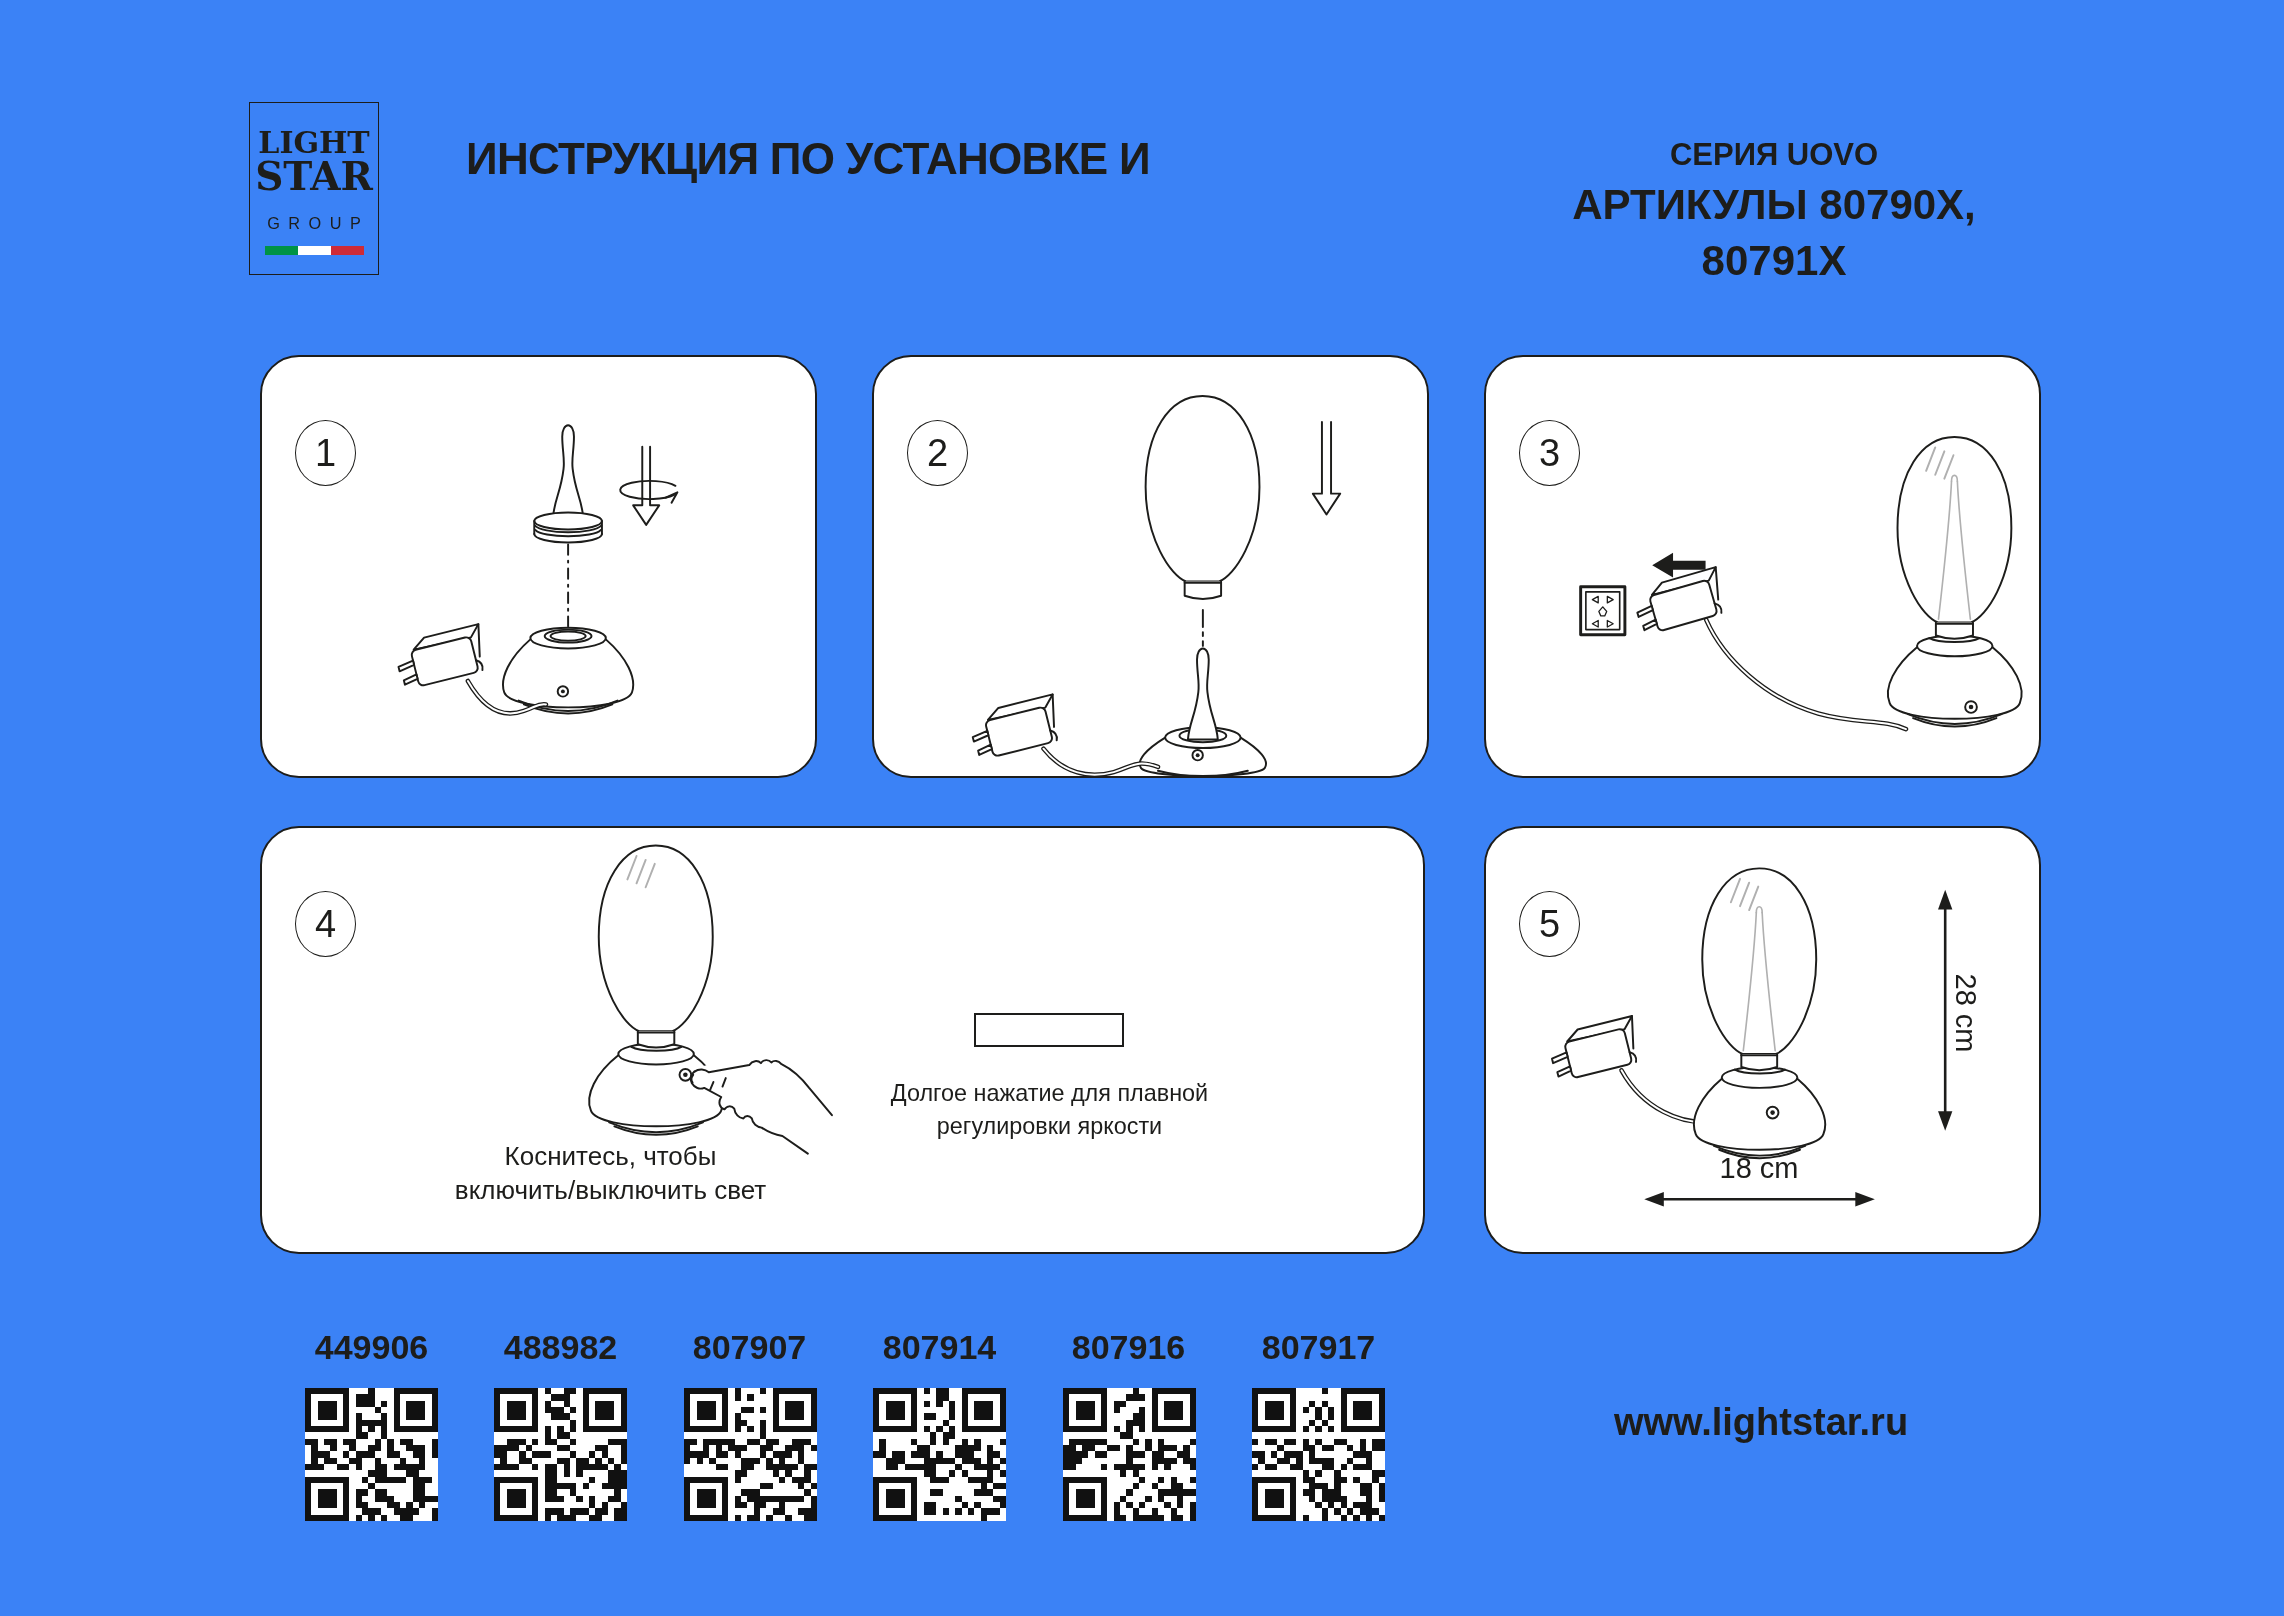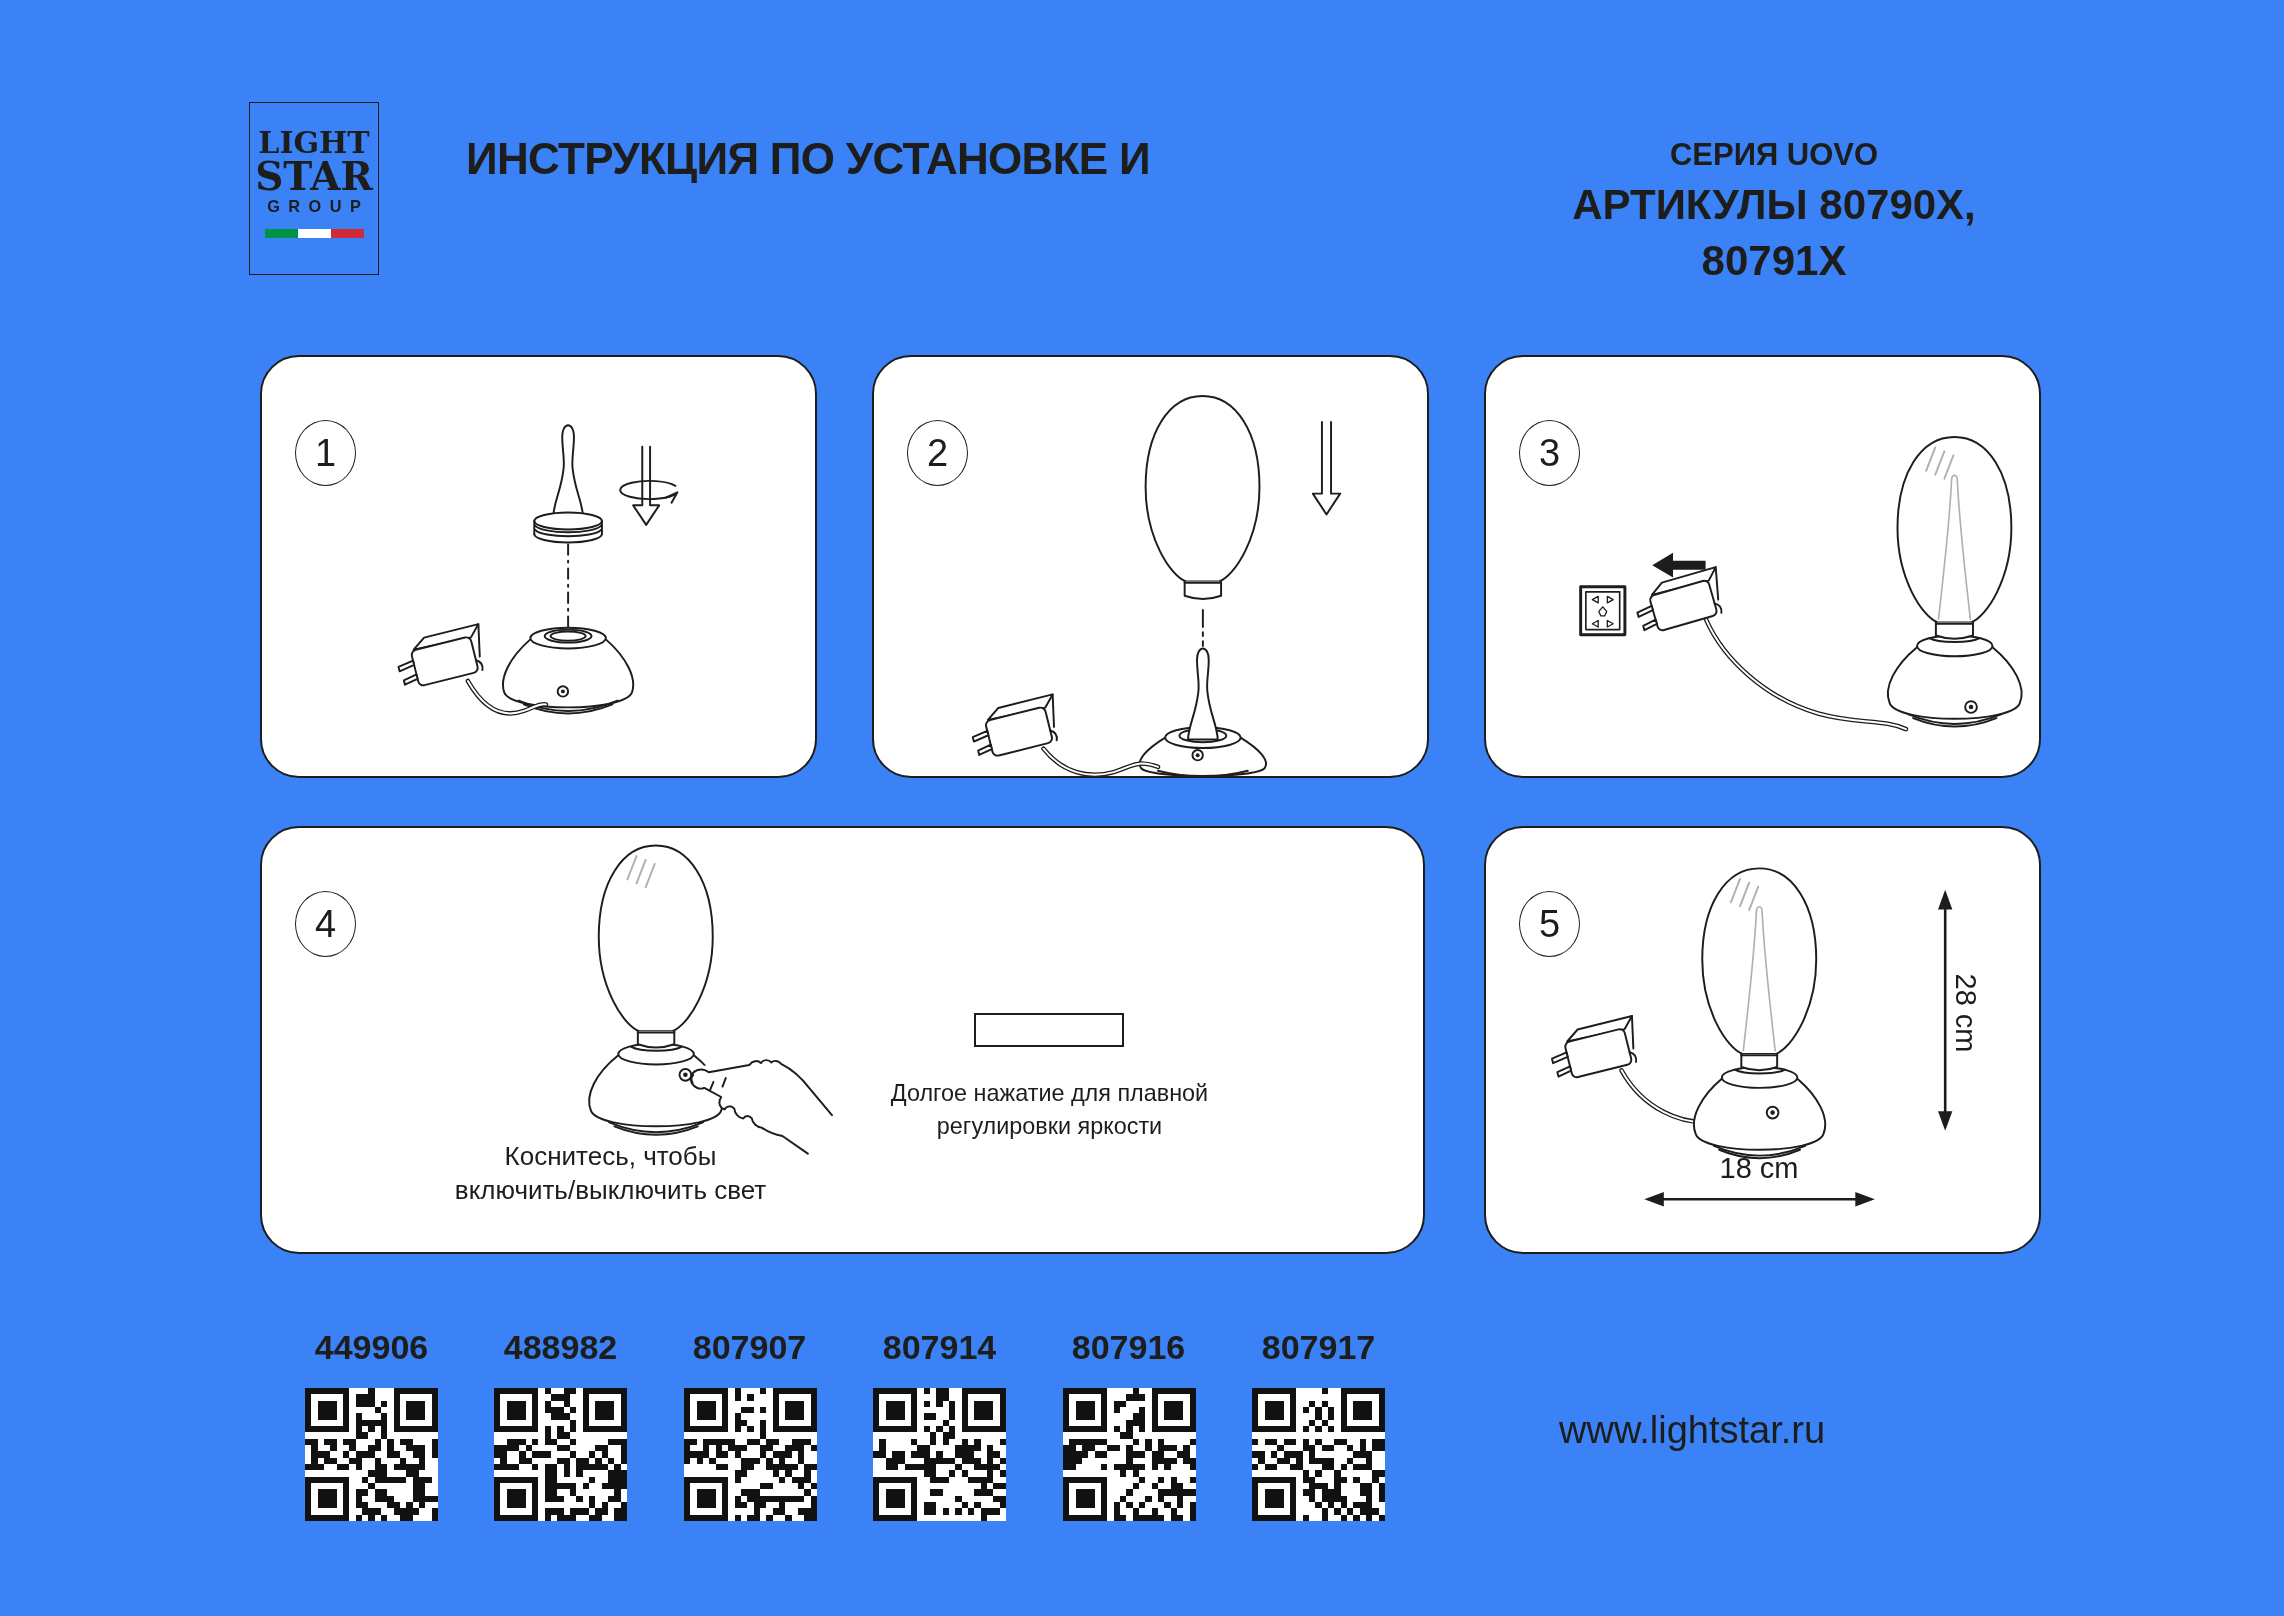--- a/index.html
+++ b/index.html
@@ -12,39 +12,39 @@
   .thk{stroke-width:4.5;}
   .gry{stroke:#b0b0b0;stroke-width:2.5;fill:none;stroke-linecap:round;}
   .blk{fill:#1d1d1b;stroke:none;}
   .cab1{stroke:#1d1d1b;stroke-width:7;fill:none;stroke-linecap:round;}
   .cab2{stroke:#fff;stroke-width:3;fill:none;stroke-linecap:round;}
   
   .logo-box{left:249px;top:102px;width:130px;height:173px;border:1.6px solid #1d1d1b;
             display:flex;flex-direction:column;align-items:center;box-sizing:border-box;}
   .logo-light{font-family:"DejaVu Serif",serif;font-weight:700;font-size:30px;line-height:30px;margin-top:25px;letter-spacing:0;}
   .logo-star{font-family:"DejaVu Serif",serif;font-weight:700;font-size:39px;line-height:36px;letter-spacing:0;}
-  .logo-group{font-size:16.3px;letter-spacing:8.5px;margin-top:3px;text-indent:8.5px;font-weight:700;}
+  .logo-group{font-size:16.3px;letter-spacing:8.5px;margin-top:20px;text-indent:8.5px;font-weight:400;}
   .logo-flag{margin-top:13px;width:99px;height:8.5px;display:flex;}
   .logo-flag span{flex:1;height:100%;}
   .title{left:466px;top:129px;font-size:44px;font-weight:700;line-height:60px;letter-spacing:-0.7px;}
   .series-block{left:1517px;top:137px;width:514px;text-align:center;}
   .series-name{font-size:31px;font-weight:700;}
   .articles-line{font-size:42px;font-weight:700;line-height:64px;}
   
   .panel{border:2px solid #1d1d1b;border-radius:39px;box-sizing:border-box;background:#fff;}
   .stepnum{width:59px;height:64px;border:1.6px solid #1d1d1b;border-radius:50%;
            display:flex;align-items:center;justify-content:center;font-size:38px;font-weight:400;}
   .cap{font-size:26px;line-height:34px;text-align:center;}
   .cap-sm{font-size:23.4px;line-height:33px;text-align:center;}
   .bar-rect{border:2px solid #1d1d1b;box-sizing:border-box;background:#fff;}
   .dim{font-size:29px;font-weight:400;text-align:center;white-space:nowrap;}
   
   .qr-label{font-size:34px;font-weight:700;text-align:center;width:143px;}
   .qr{width:133px;height:133px;background:#fff;shape-rendering:crispEdges;}
-  .website{font-size:38px;font-weight:400;width:404px;margin-top:8px;}
+  .website{font-size:38px;font-weight:700;text-align:center;width:404px;}
 </style>
 </head>
 <body>
 
 <div class="page">
 
   <svg width="0" height="0" style="position:absolute" aria-hidden="true">
     <defs>
       <path id="egg" class="ln fw" d="M87.5,0 C36,0 0,56 0,140 C0,218 38,276 62,285 L113,285 C137,276 175,218 175,140 C175,56 139,0 87.5,0 Z"></path>
       <path id="spike" class="ln fw" d="M24,0 C19,0 15,7 15,17 C15,38 19,52 17,67 C13,102 3,114 1,140 L47,140 C45,114 35,102 31,67 C29,52 33,38 33,17 C33,7 29,0 24,0 Z"></path>

